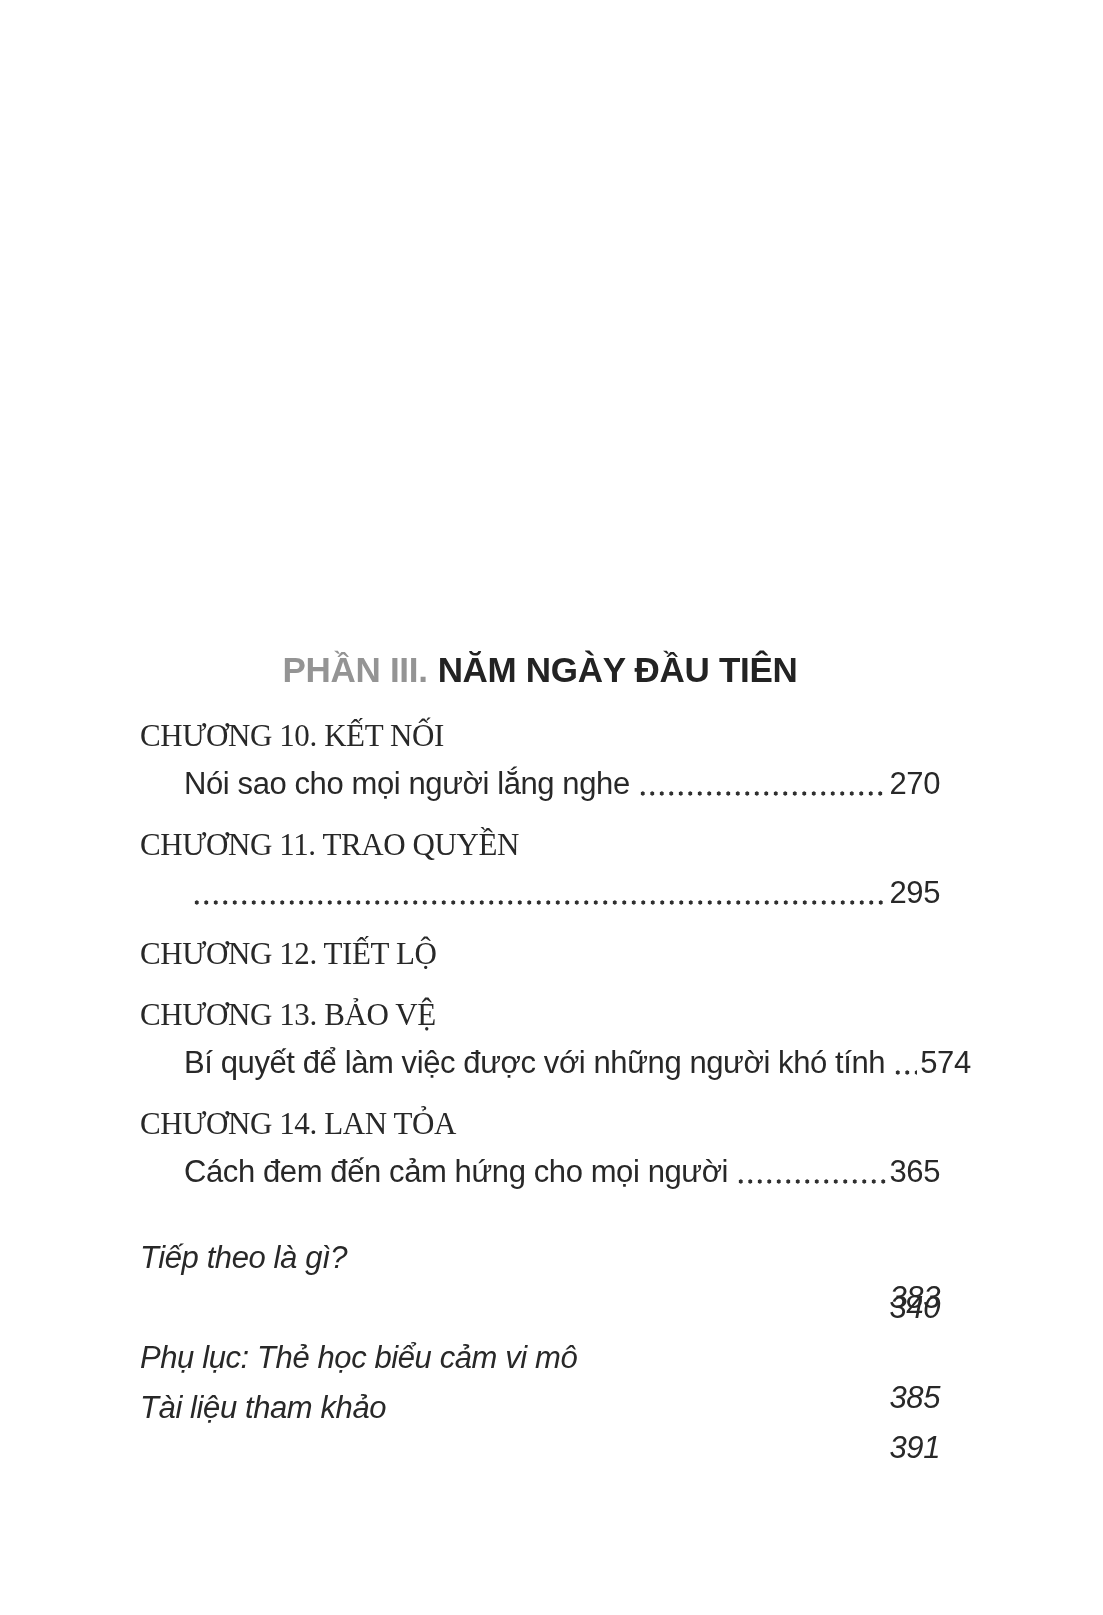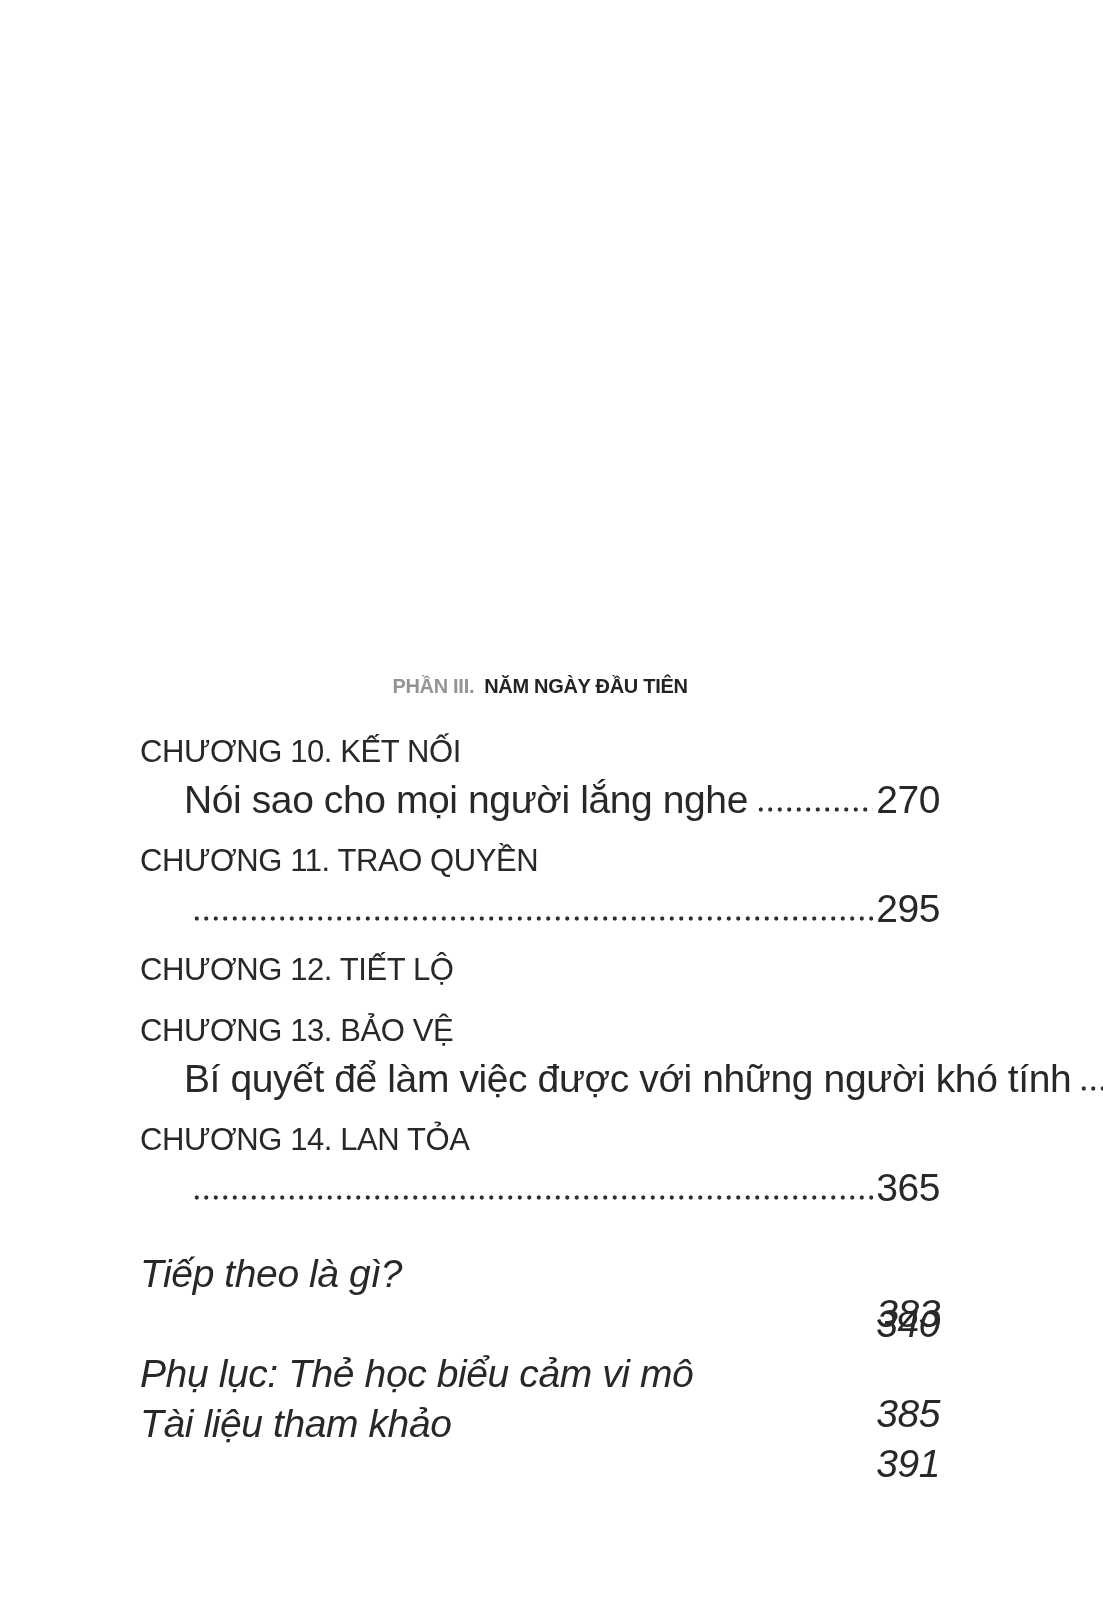--- a/index.html
+++ b/index.html
@@ -20,51 +20,51 @@
   .toc {
     position: absolute;
     left: 140px;
     top: 650px;
     width: 800px;
   }
   .part-header {
     height: 40px;
     line-height: 40px;
     text-align: center;
-    font-size: 20px;
+    font-size: 35px;
     font-weight: 700;
     letter-spacing: -0.3px;
     white-space: nowrap;
-    margin-top: 16px;
   }
   .part-label {
     color: #949494;
     margin-right: 10px;
   }
   .part-title {
     color: #232323;
   }
   .chapter-title {
     height: 40px;
     line-height: 40px;
     margin-top: 21px;
     font-size: 31px;
     letter-spacing: -0.4px;
     white-space: nowrap;
+    font-family: Liberation Serif, serif;
   }
   .part-header + .chapter-title {
     margin-top: 26px;
   }
   .toc-row {
     display: flex;
     align-items: stretch;
     height: 40px;
     line-height: 40px;
     margin-top: 8px;
-    font-size: 39px;
+    font-size: 31px;
     letter-spacing: -0.4px;
     white-space: nowrap;
   }
   .toc-row.sub {
     padding-left: 44px;
   }
   .toc-row .label {
     flex: 0 0 auto;
   }
   .leader {
@@ -120,20 +120,21 @@
 
     <div class="chapter-title">CHƯƠNG 13. BẢO VỆ</div>
     <div class="toc-row sub">
       <span class="label">Bí quyết để làm việc được với những người khó tính</span>
       <span class="leader"></span>
       <span class="pagenum">574</span>
     </div>
 
     <div class="chapter-title">CHƯƠNG 14. LAN TỎA</div>
     <div class="toc-row sub">
+      <span class="label">Cách đem đến cảm hứng cho mọi người</span>
       <span class="leader"></span>
       <span class="pagenum">365</span>
     </div>
 
     <div class="backmatter">
       <div class="toc-row">
         <span class="label">Tiếp theo là gì?</span>
         <span class="leader"></span>
         <span class="pagenum">383</span>
       </div>

